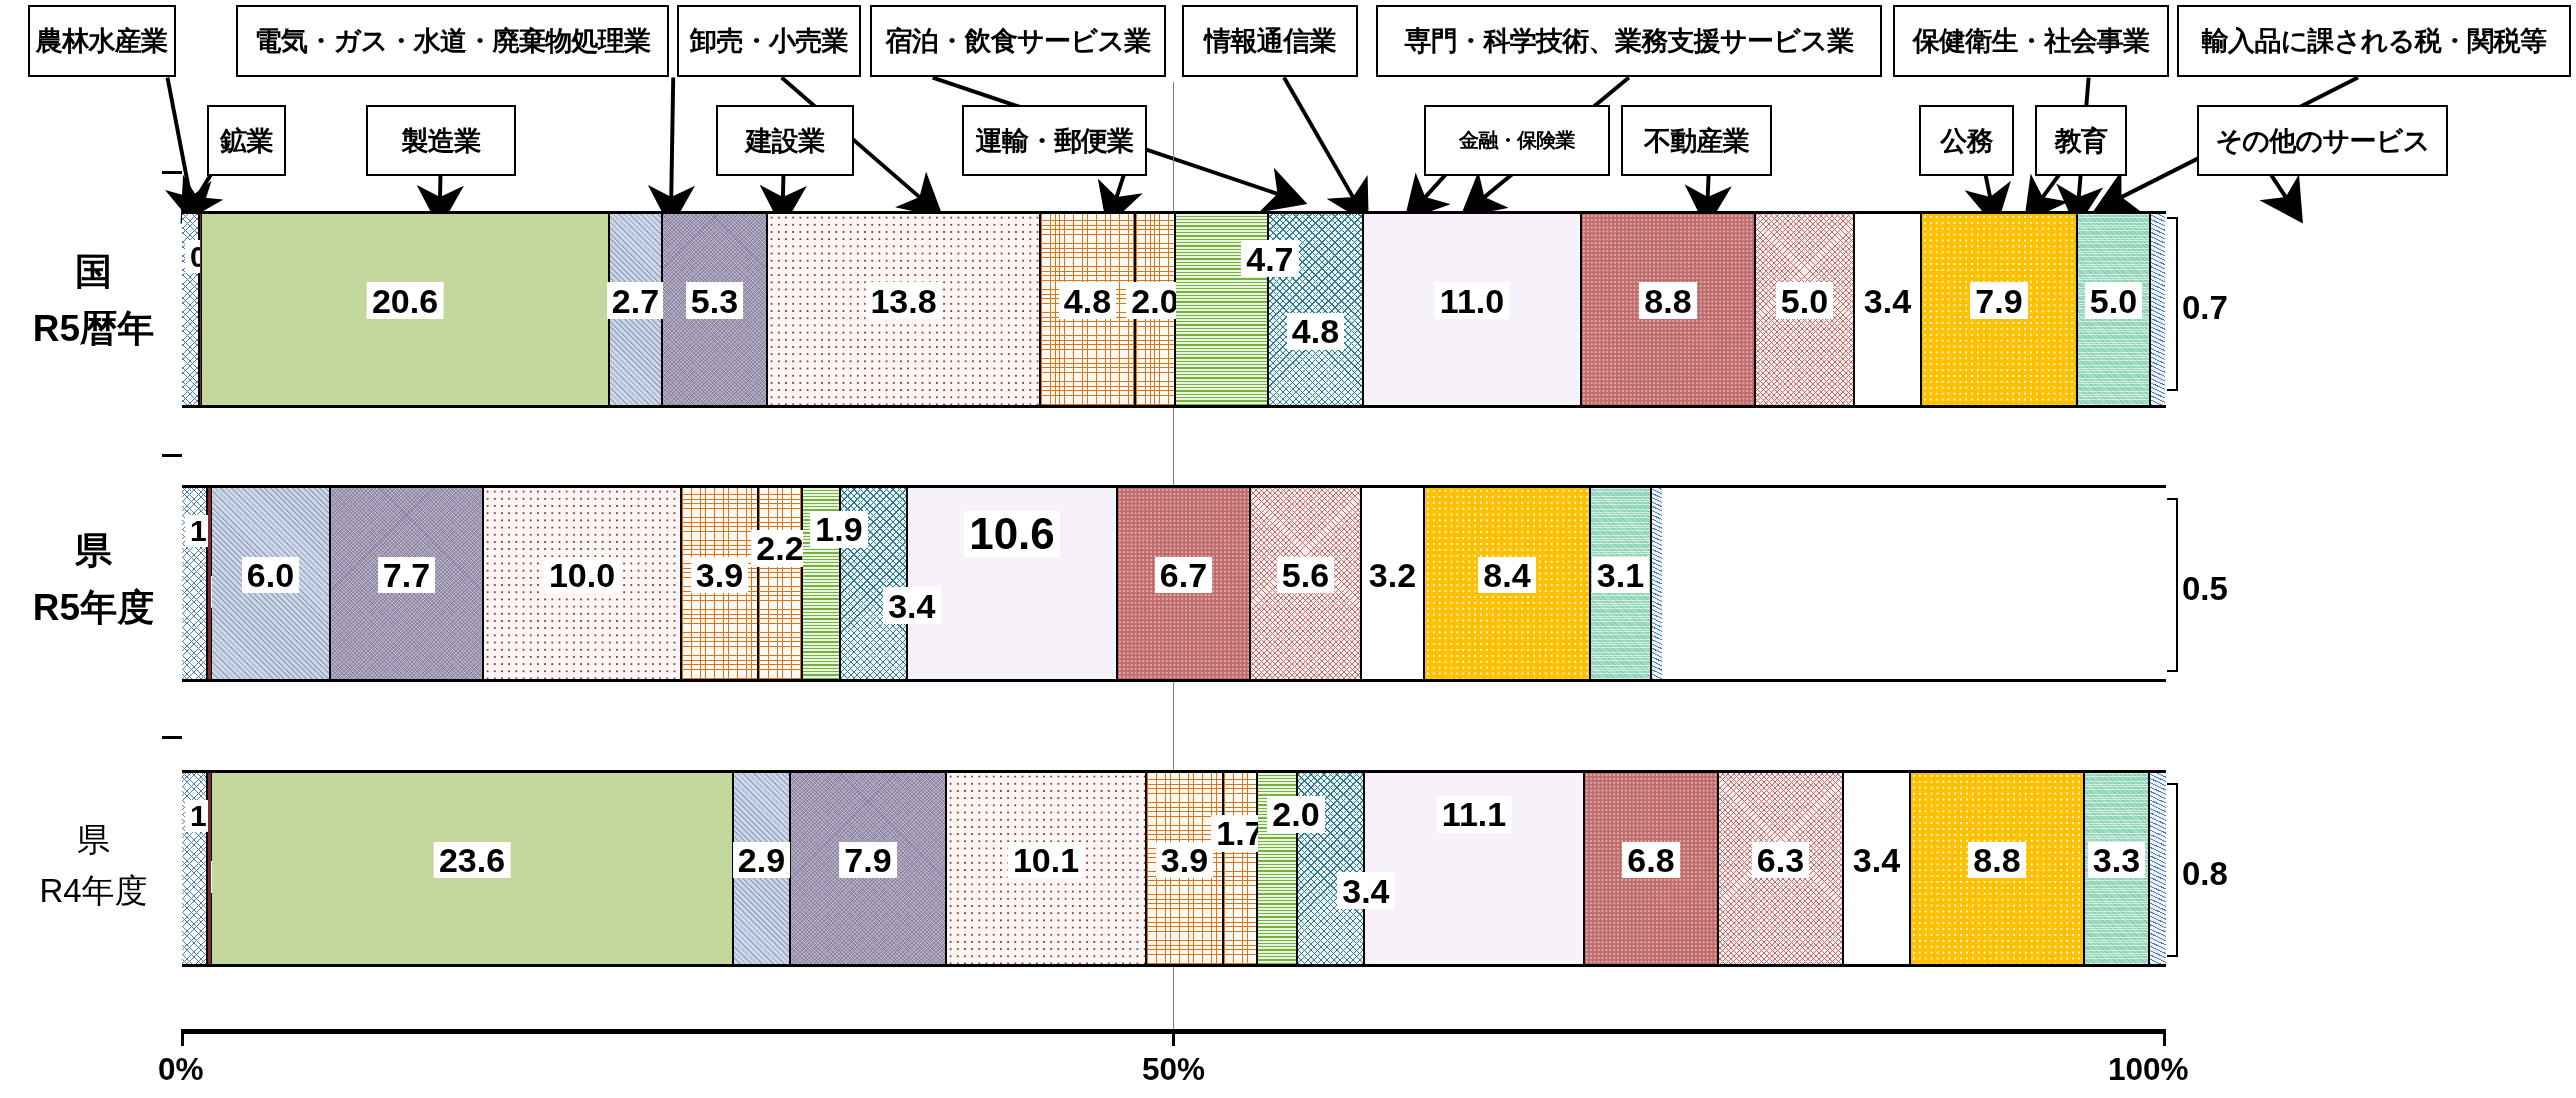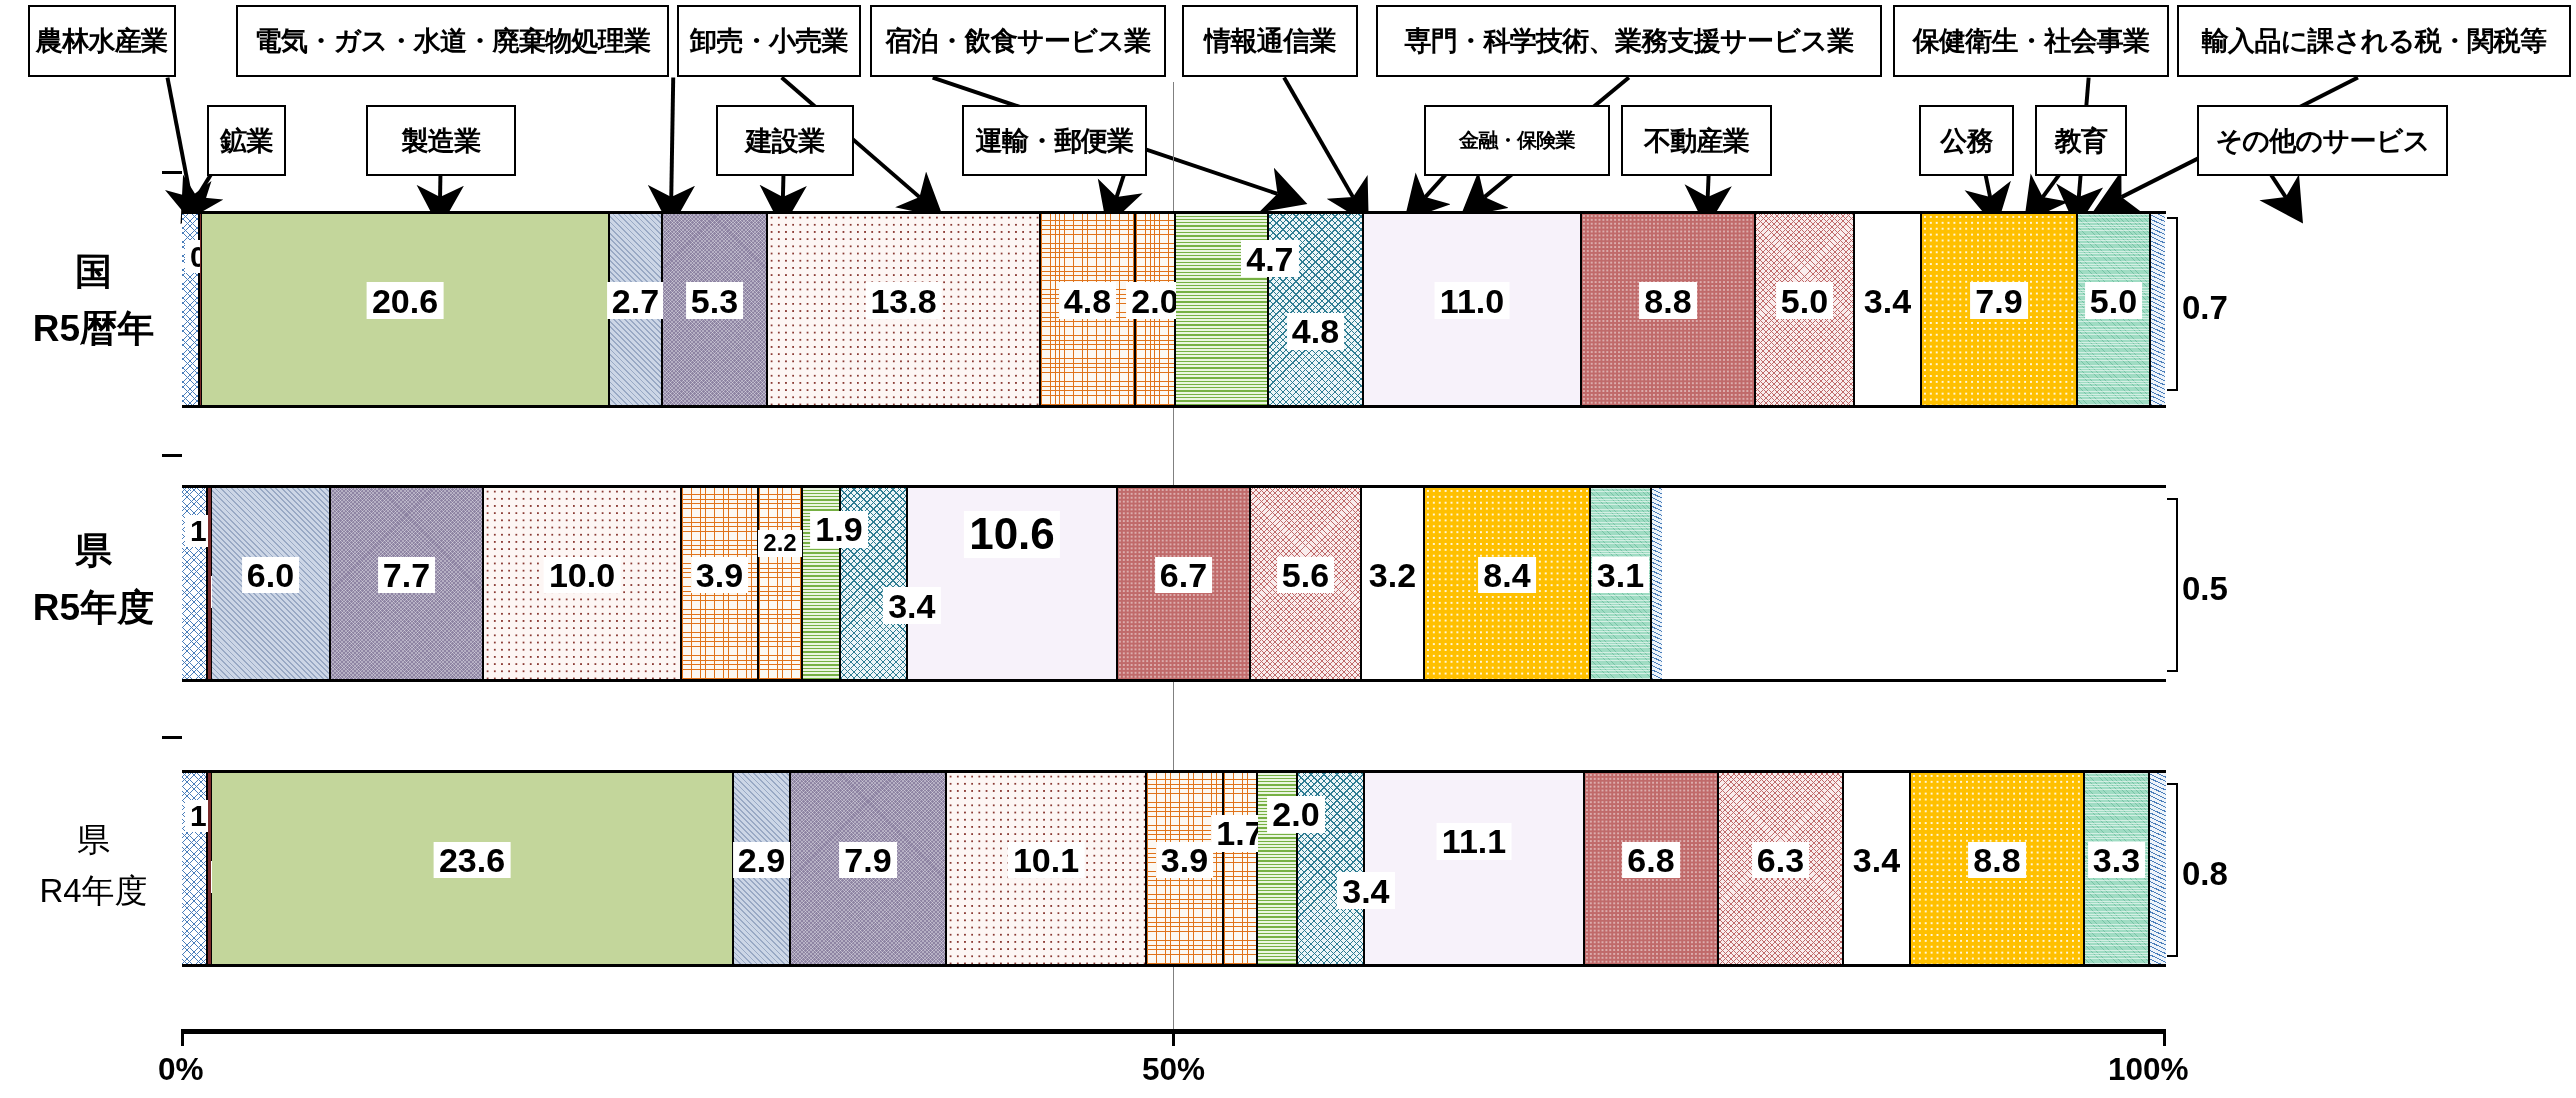--- a/index.html
+++ b/index.html
@@ -254,21 +254,21 @@
         <div class="seg p-kensetsu" style="width: 153px;">
           <div class="vallabel" style="font-size: 34px; left: 50%; transform: translateX(-50%); top: 36%;">7.7</div>
         </div>
         <div class="seg p-oroshi" style="width: 198px;">
           <div class="vallabel" style="font-size: 34px; left: 50%; transform: translateX(-50%); top: 36%;">10.0</div>
         </div>
         <div class="seg p-unyu" style="width: 77px;">
           <div class="vallabel" style="font-size: 34px; left: 50%; transform: translateX(-50%); top: 36%;">3.9</div>
         </div>
         <div class="seg p-shukuhaku" style="width: 44px;">
-          <div class="vallabel" style="font-size: 24px; left: 50%; transform: translateX(-50%); top: 22%;">2.2</div>
+          <div class="vallabel" style="font-size: 34px; left: 50%; transform: translateX(-50%); top: 22%;">2.2</div>
         </div>
         <div class="seg p-jouhou" style="width: 38px;">
           <div class="vallabel" style="font-size: 34px; left: 100%; transform: translateX(-50%); top: 12%; z-index: 5;">1.9</div>
         </div>
         <div class="seg p-kinyu" style="width: 67px;">
           <div class="vallabel" style="font-size: 34px; left: 100%; transform: translateX(-40%); top: 52%; z-index: 5;">3.4</div>
         </div>
         <div class="seg p-fudousan" style="width: 210px;">
           <div class="vallabel" style="font-size: 44px; left: 50%; transform: translateX(-50%); top: 12%;">10.6</div>
         </div>
@@ -314,21 +314,21 @@
         <div class="seg p-shukuhaku" style="width: 34px;">
           <div class="vallabel" style="font-size: 34px; left: 50%; transform: translateX(-50%); top: 22%;">1.7</div>
         </div>
         <div class="seg p-jouhou" style="width: 40px;">
           <div class="vallabel" style="font-size: 34px; left: 100%; transform: translateX(-50%); top: 12%; z-index: 5;">2.0</div>
         </div>
         <div class="seg p-kinyu" style="width: 67px;">
           <div class="vallabel" style="font-size: 34px; left: 100%; transform: translateX(-45%); top: 52%; z-index: 5;">3.4</div>
         </div>
         <div class="seg p-fudousan" style="width: 220px;">
-          <div class="vallabel" style="font-size: 34px; left: 50%; transform: translateX(-50%); top: 12%; margin-top: 27px;">11.1</div>
+          <div class="vallabel" style="font-size: 34px; left: 50%; transform: translateX(-50%); top: 12%;">11.1</div>
         </div>
         <div class="seg p-senmon" style="width: 134px;">
           <div class="vallabel" style="font-size: 34px; left: 50%; transform: translateX(-50%); top: 36%;">6.8</div>
         </div>
         <div class="seg p-koumu" style="width: 125px;">
           <div class="vallabel" style="font-size: 34px; left: 50%; transform: translateX(-50%); top: 36%;">6.3</div>
         </div>
         <div class="seg p-kyouiku" style="width: 67px;">
           <div class="vallabel" style="font-size: 34px; left: 50%; transform: translateX(-50%); top: 36%;">3.4</div>
         </div>

